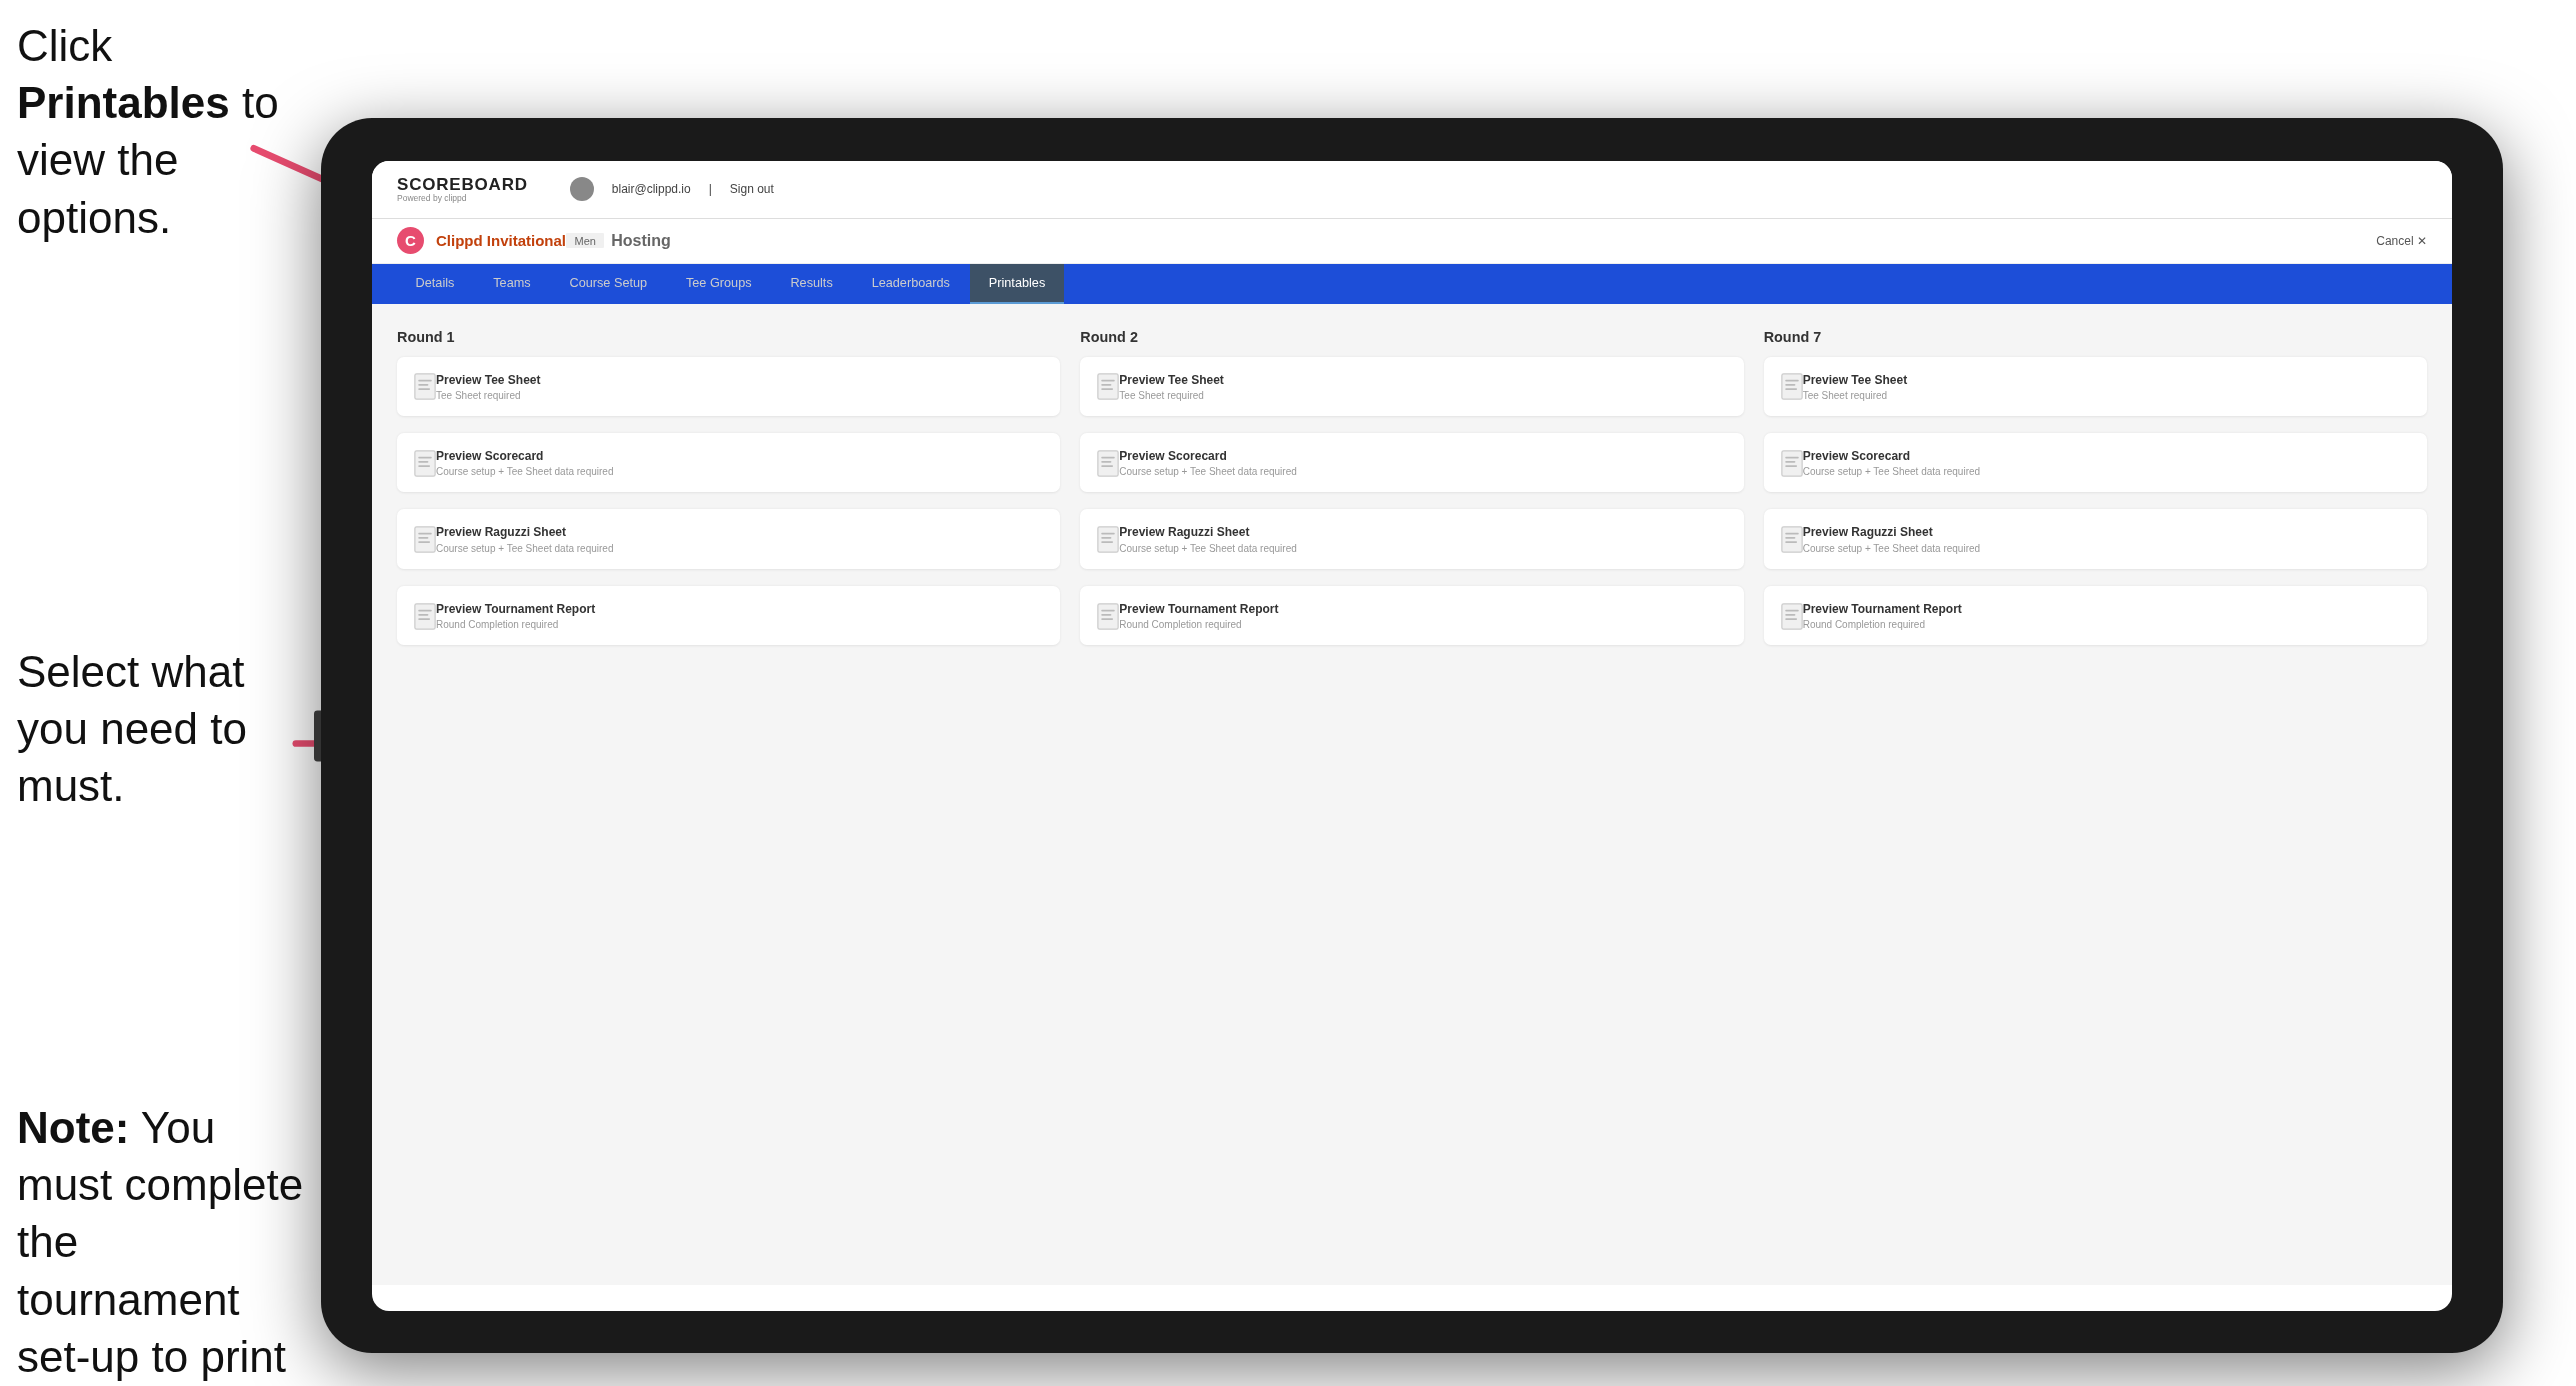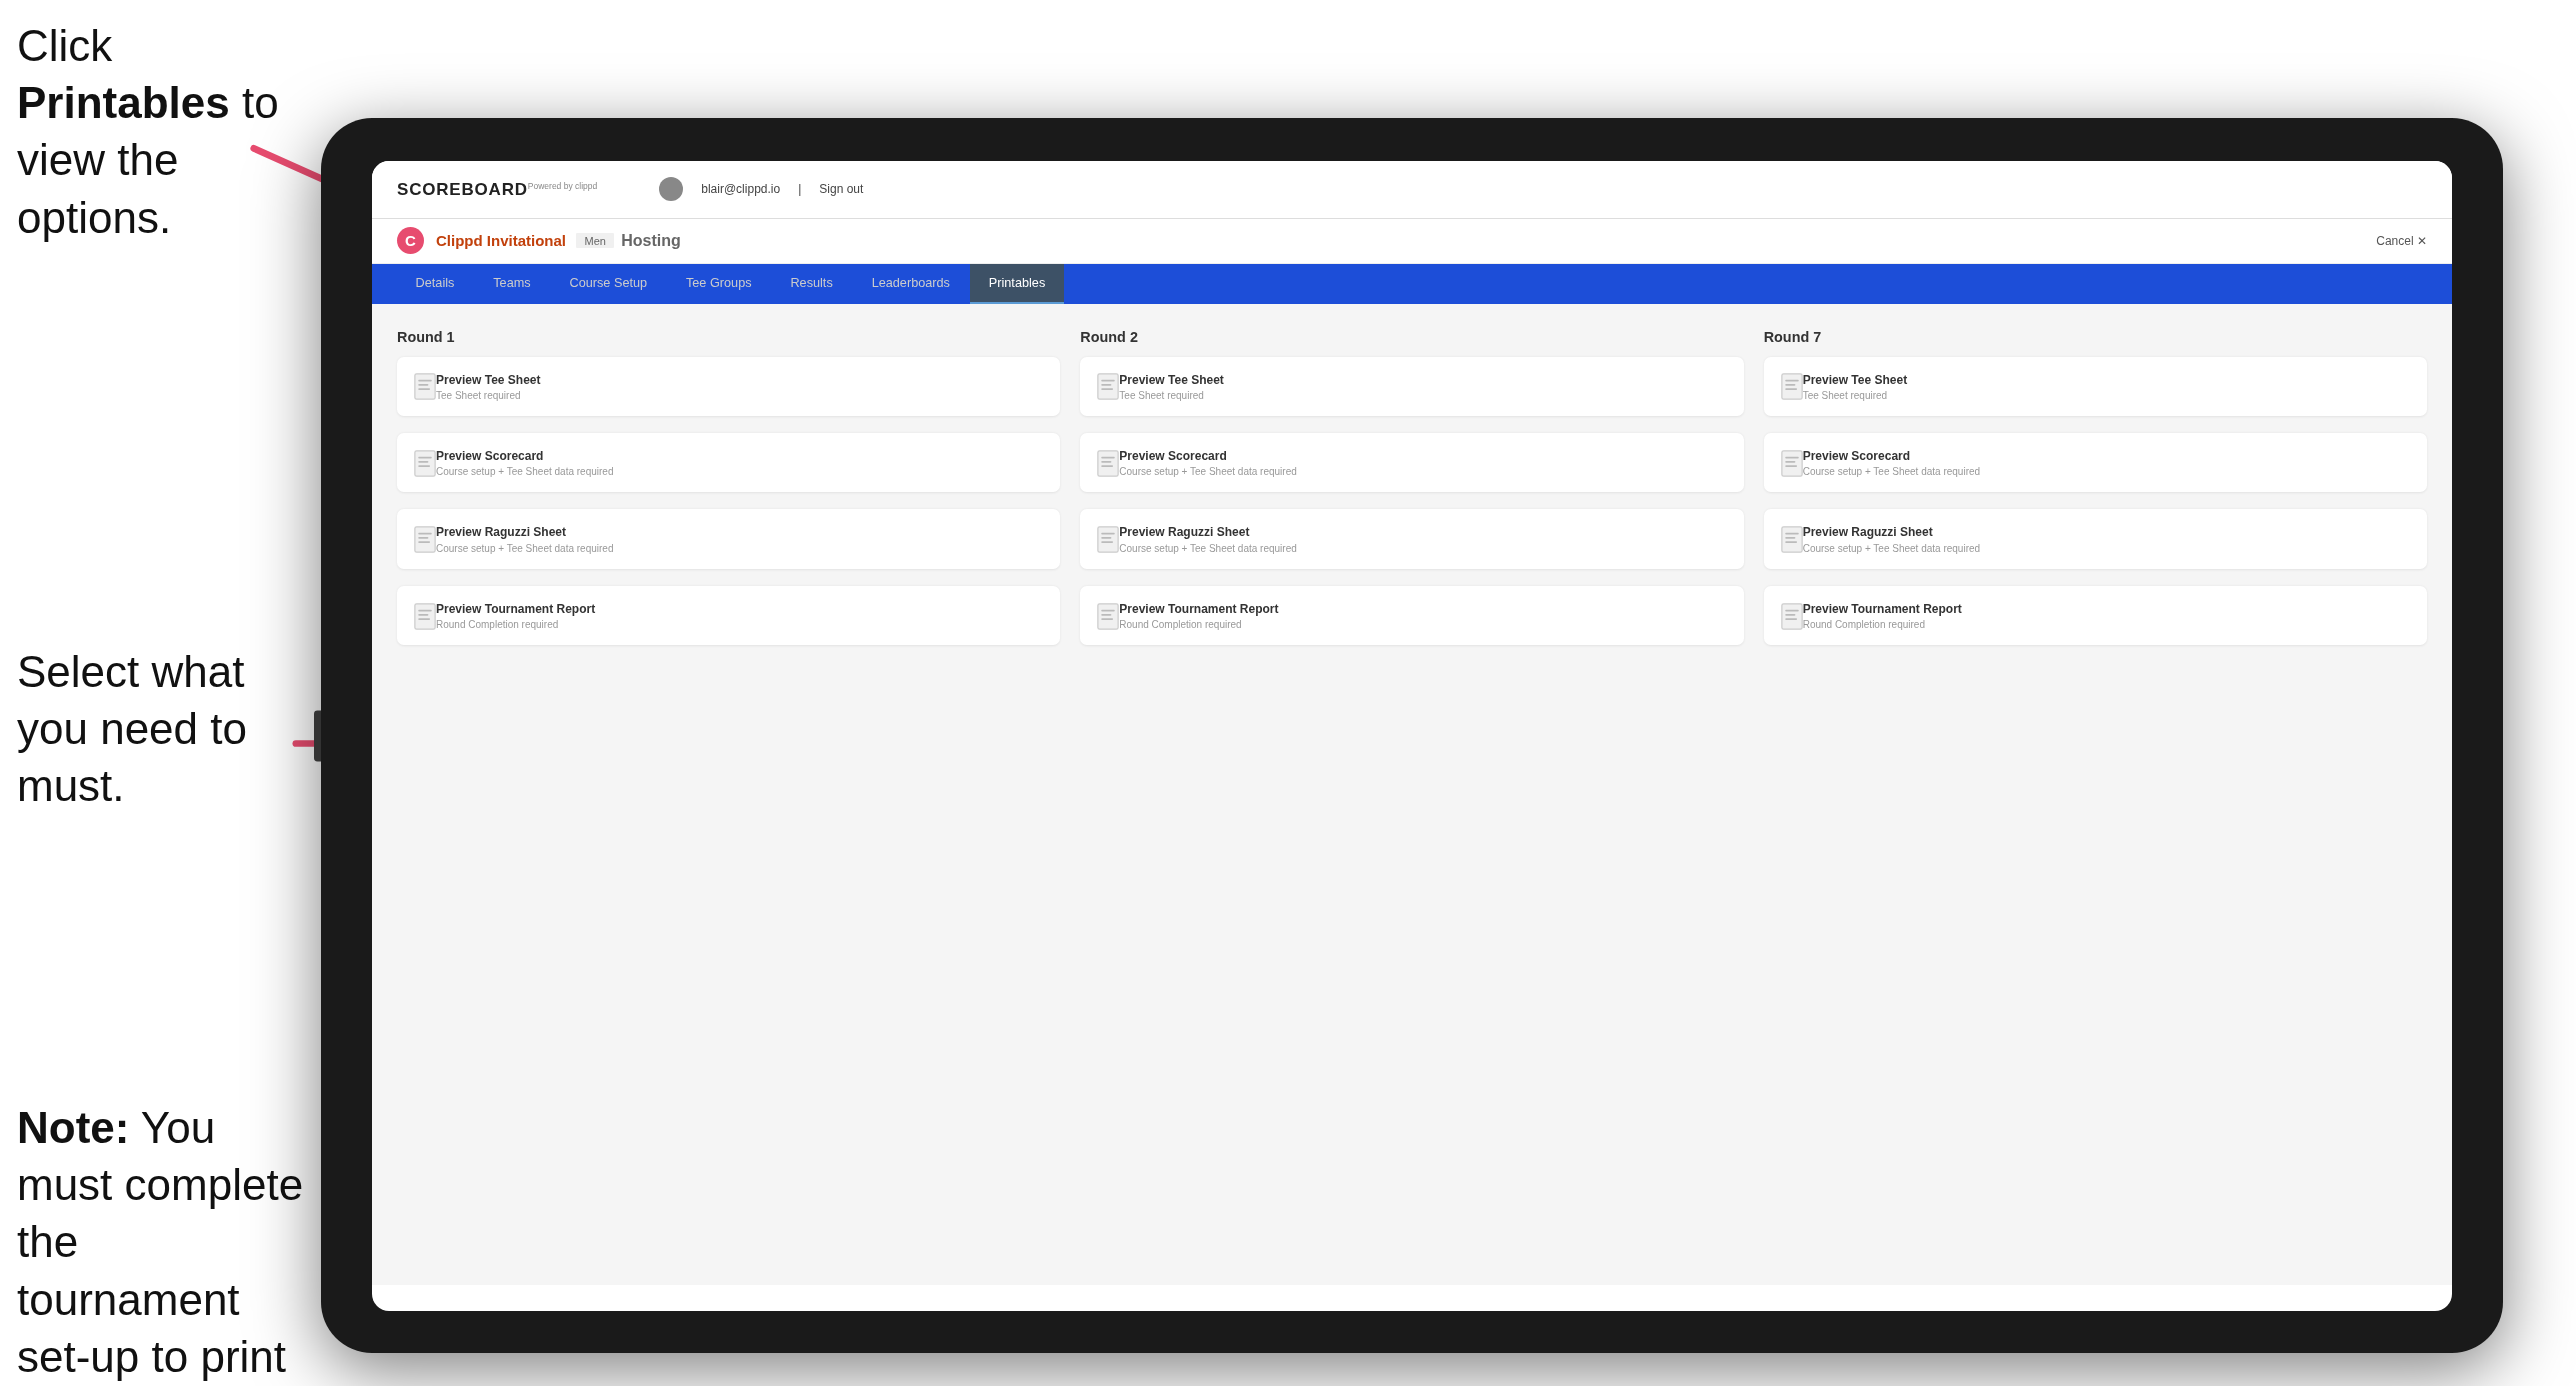--- a/index.html
+++ b/index.html
@@ -92,22 +92,22 @@
       background: #fff;
       border-bottom: 0.8px solid #ddd;
       display: flex;
       align-items: center;
       padding: 0 25px;
       height: 58px;
     }
 
     .logo-area {
       display: flex;
-      flex-direction: row;
-      margin-right: 62px;
+      flex-direction: column;
+      margin-right: 42px;
     }
     .logo-title {
       font-size: 17px;
       font-weight: 800;
       color: #222;
       letter-spacing: 0.8px;
       line-height: 1;
     }
     .logo-sub {
       font-size: 8.5px;
@@ -168,21 +168,20 @@
       margin-right: 12px;
     }
     .tournament-name {
       font-size: 15px;
       font-weight: 600;
       color: #c2410c;
     }
     .tournament-badge {
       font-size: 11px;
       color: #666;
-      margin-left: 10px;
       background: #f0f0f0;
       padding: 1.7px 8.5px;
       border-radius: 1px;
     }
     .sub-header-cancel {
       margin-left: auto;
       font-size: 12px;
       color: #555;
       cursor: pointer;
     }

